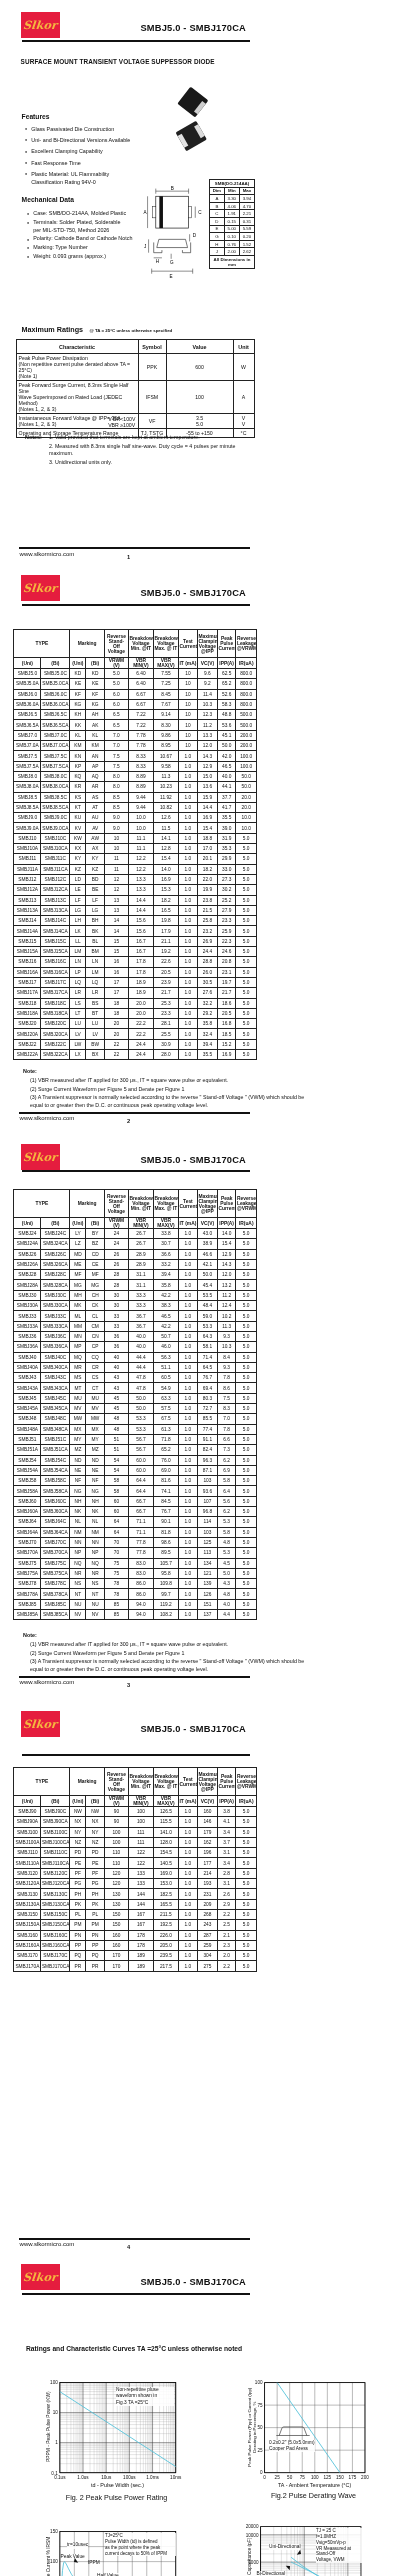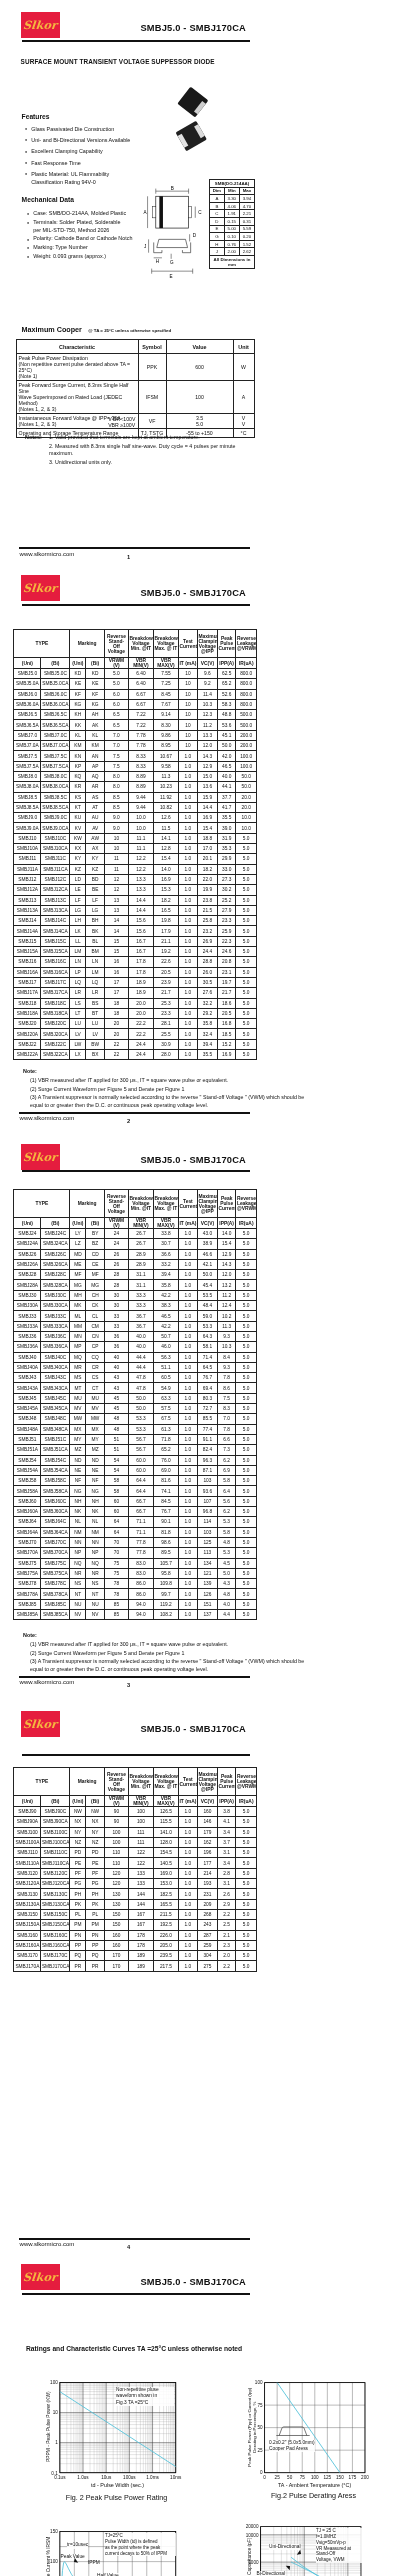--- a/index.html
+++ b/index.html
@@ -217,21 +217,21 @@
           </tr>
         </tbody>
       <tfoot>
           <tr>
             <td colspan="3" style="font-weight:bold;">All Dimensions in mm</td>
           </tr>
         </tfoot>
     </table>
 
     <div class="abs" style="left:21.6px;top:325px;">
-      <span style="font-size:7.2px;font-weight:bold;">Maximum Cooper</span>
+      <span style="font-size:7.2px;font-weight:bold;">Maximum Ratings</span>
       <span style="font-size:4.4px;font-weight:bold;margin-left:4.1px;">@ TA = 25°C unless otherwise specified</span>
     </div>
     <table class="rt">
       <colgroup>
           <col style="width:122px">
           <col style="width:28px">
           <col style="width:67px">
           <col>
         </colgroup>
       <thead>
@@ -1889,21 +1889,21 @@
           <text x="36" y="52.25" text-anchor="end" font-size="9" fill="#111">75</text>
           <text x="36" y="8.5" text-anchor="end" font-size="9" fill="#111">100</text>
         </svg>
       <svg class="pkg-outline" style="left:32px;top:45px;" width="34" height="12.4" viewBox="0 0 70 26">
         <path d="M6 22 L12 6 Q13 4 16 4 L54 4 Q57 4 58 6 L64 22" fill="none" stroke="#333" stroke-width="1.4"></path>
         <line x1="0" y1="22" x2="70" y2="22" stroke="#333" stroke-width="1.4"></line>
       </svg>
       <div class="ann" style="left:25px;top:60px;">0.2x0.2" (5.0x5.0mm)
 Cooper Pad Aress</div>
       <div class="xlab" style="left:20.6px;top:102px;width:100px;">TA - Ambient Temperature (°C)</div>
-      <div class="cap" style="top:111px;">Fig.2 Pulse Derating Aress</div>
+      <div class="cap" style="top:111px;">Fig.2 Pulse Derating Wave</div>
     </div>
 
     <div class="fig" style="left:39px;top:265px;width:155px;height:134px;">
       <div class="ylab" style="left:-34px;top:43px;width:89px;height:7.2px;">IPPM - Peak Pulse Current % IRSM</div>
       <svg class="plot" width="155" height="103" viewBox="0 0 300 200">
           <line x1="40" y1="5" x2="40" y2="180" stroke="#555" stroke-width="0.8"></line>
           <line x1="68.125" y1="5" x2="68.125" y2="180" stroke="#555" stroke-width="0.8"></line>
           <line x1="96.25" y1="5" x2="96.25" y2="180" stroke="#555" stroke-width="0.8"></line>
           <line x1="124.375" y1="5" x2="124.375" y2="180" stroke="#555" stroke-width="0.8"></line>
           <line x1="152.5" y1="5" x2="152.5" y2="180" stroke="#555" stroke-width="0.8"></line>

